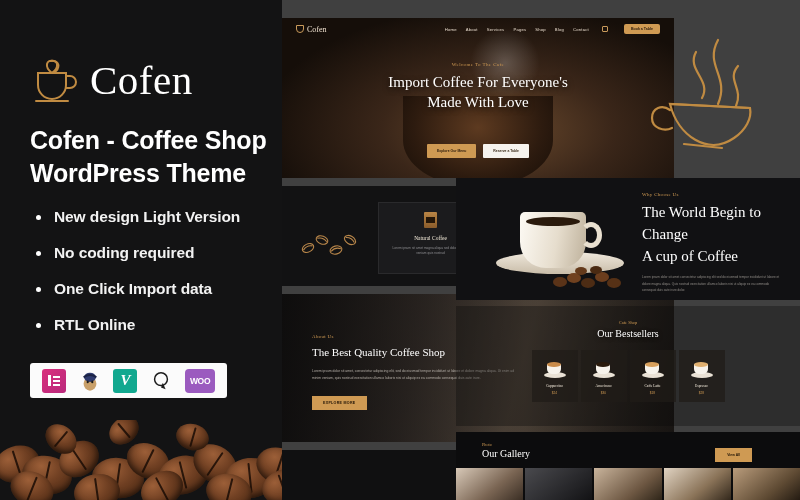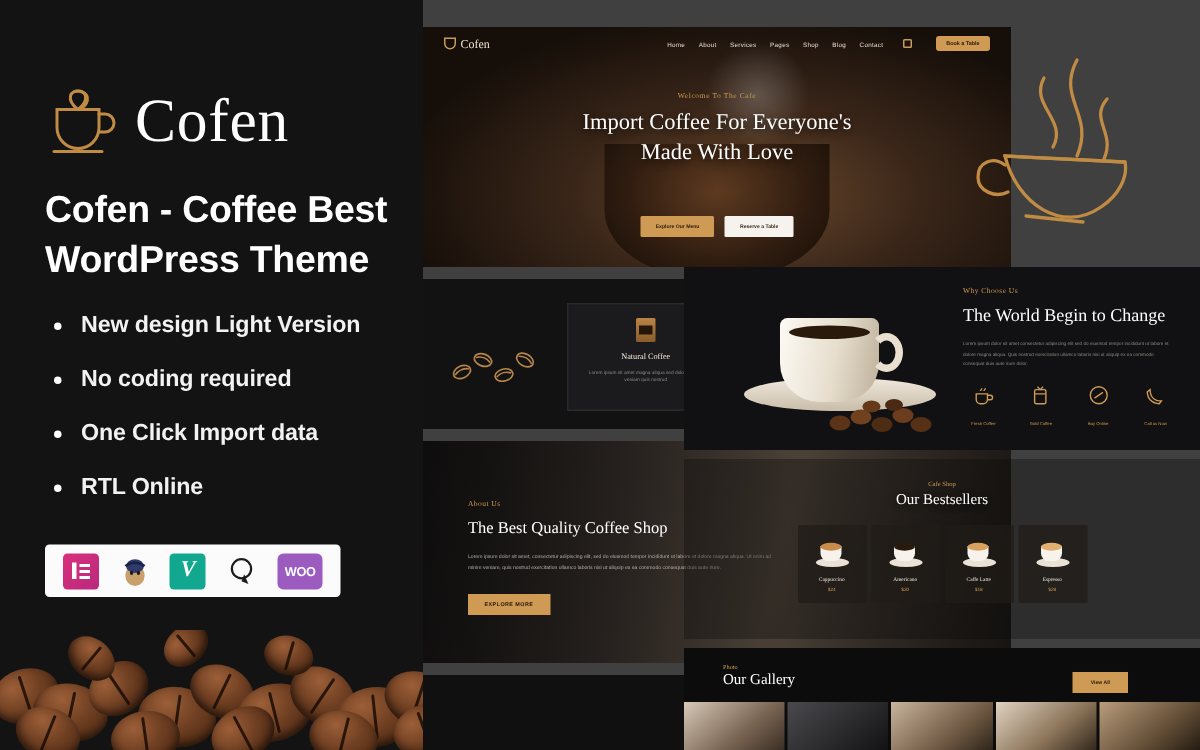--- a/index.html
+++ b/index.html
@@ -108,21 +108,21 @@
   .why-saucer { position:absolute; left:12px; bottom:16px; width:128px; height:22px; border-radius:50%;
                 background:linear-gradient(#efe8dc,#c9bda9); }
   .why-mug { position:absolute; left:36px; top:20px; width:66px; height:56px; border-radius:5px 5px 26px 26px;
              background:linear-gradient(100deg,#fdfaf4 0%,#e6ddcd 55%,#bdb09a 100%); }
   .why-mug:before { content:""; position:absolute; left:6px; top:5px; right:6px; height:9px; border-radius:50%;
                     background:#2a1a0c; }
   .why-handle { position:absolute; left:96px; top:30px; width:22px; height:26px; border:5px solid #e9e0d0;
                 border-left-color:transparent; border-radius:50%; }
   .why-beans { position:absolute; left:64px; bottom:2px; width:84px; height:22px; }
   .why-txt { position:absolute; left:186px; top:14px; width:142px; }
-  .why-h { font-family:"Liberation Serif",serif; font-size:12px; color:#ffffff; line-height:1.45; margin-top:5px; }
+  .why-h { font-family:"Liberation Serif",serif; font-size:15px; color:#ffffff; line-height:1.45; margin-top:5px; }
   .why-p { font-size:3.1px; color:#8e8a85; line-height:2.05; margin-top:7px; }
   .why-feats { display:flex; gap:11px; margin-top:11px; }
   .why-feat { text-align:center; width:28px; }
   .why-feat .ic { width:15px; height:15px; margin:0 auto; border:.8px solid #c2handle; }
   .why-feat .lbl { font-size:2.8px; color:#cf9a53; margin-top:4px; white-space:nowrap; }
 
   
   .best { left:456px; top:306px; width:344px; height:120px; z-index:6; overflow:hidden; }
   .best-photo { position:absolute; inset:0; background:
       radial-gradient(ellipse at 20% 25%, #e8dfd4 0%, rgba(232,223,212,0) 45%),
@@ -258,20 +258,21 @@
           <ellipse cx="66" cy="17" rx="7" ry="5" fill="#563116"></ellipse>
           <ellipse cx="33" cy="5" rx="6" ry="4" fill="#643a1b"></ellipse>
           <ellipse cx="48" cy="4" rx="6" ry="4" fill="#4a2a12"></ellipse>
         </g>
       </svg>
     </div>
     <div class="why-txt">
       <div class="eyebrow">Why Choose Us</div>
       <div class="why-h">
         <div>The World Begin to Change</div>
+        <div>A cup of Coffee</div>
       </div>
       <div class="why-p">Lorem ipsum dolor sit amet consectetur adipiscing elit sed do eiusmod tempor incididunt ut labore et dolore magna aliqua. Quis nostrud exercitation ullamco laboris nisi ut aliquip ex ea commodo consequat duis aute irure dolor.</div>
       <div class="why-feats">
         <div class="why-feat">
           <svg class="ic" viewBox="0 0 16 16">
             <path d="M3 7h8v4a3 3 0 0 1-3 3H6a3 3 0 0 1-3-3z" fill="none" stroke="#cf9a53" stroke-width="1"></path>
             <path d="M11 8h2a1.6 1.6 0 0 1 0 3.2h-2" fill="none" stroke="#cf9a53" stroke-width="1"></path>
             <path d="M6 5c0-1 1-1 1-2M8.5 5c0-1 1-1 1-2" fill="none" stroke="#cf9a53" stroke-width="1"></path>
           </svg>
           <div class="lbl">Fresh Coffee</div>
@@ -380,21 +381,21 @@
           <path d="M6 16 h28 v12 a14 14 0 0 1 -14 14 h0 a14 14 0 0 1 -14 -14 z"></path>
           <path d="M34 19 h4 a6 6 0 0 1 0 12 h-4"></path>
           <path d="M4 44 h32"></path>
           <path d="M20 16 C 12 10, 14 2, 22 4 C 29 6, 27 14, 20 16 Z"></path>
           <path d="M20 16 C 28 10, 26 2, 18 4"></path>
         </g>
       </svg>
       <div class="brand-word">Cofen</div>
     </div>
 
-    <div class="headline">Cofen - Coffee Best WordPress Theme</div>
+    <div class="headline">Cofen - Coffee Shop WordPress Theme</div>
 
     <ul class="feature-list">
       <li>New design Light Version</li>
       <li>No coding required</li>
       <li>One Click Import data</li>
       <li>RTL Online</li>
     </ul>
 
     <div class="badges">
       <div class="badge b-elementor">

